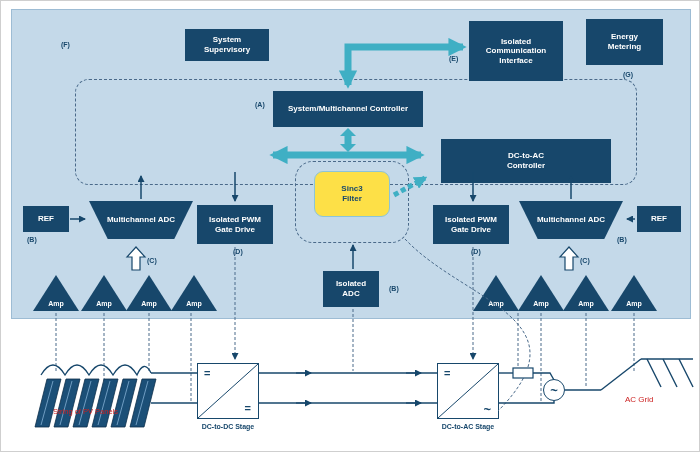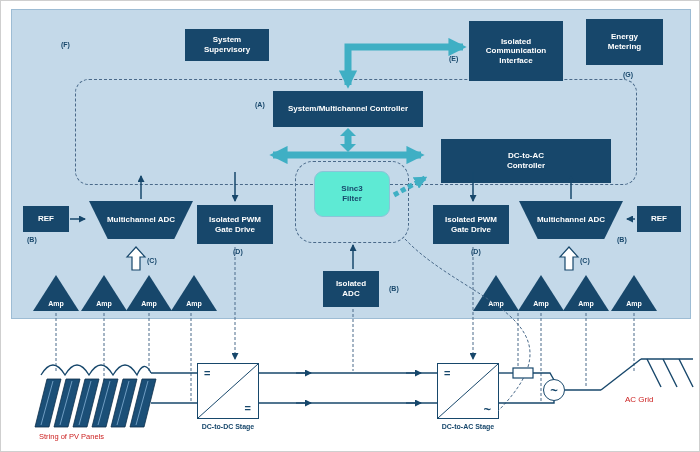--- a/index.html
+++ b/index.html
@@ -16,21 +16,21 @@
     position:absolute;border:1px dashed #4a6a8a;border-radius:14px;z-index:1;
   }
   .block{
     position:absolute;background:#17476b;color:#fff;display:flex;
     align-items:center;justify-content:center;text-align:center;
     font-weight:bold;font-size:8px;line-height:1.2;z-index:2;box-sizing:border-box;
   }
   .block .bt{display:block;}
   .trap{clip-path:polygon(0 0,100% 0,82% 100%,18% 100%);}
   .tri{clip-path:polygon(50% 0,100% 100%,0 100%);align-items:flex-end;font-size:7px;padding-bottom:3px;}
-  .sinc{background:#5eead4;color:#17476b;border-radius:9px;border:1px solid #8cc4d8;}
+  .sinc{background:#fde047;color:#17476b;border-radius:9px;border:1px solid #8cc4d8;}
   .lab{position:absolute;font-size:7px;font-weight:bold;color:#17476b;z-index:3;}
   .redlab{position:absolute;font-size:7.5px;font-weight:normal;color:#cc2222;z-index:6;}
   .stagelab{position:absolute;font-size:7px;font-weight:bold;color:#17476b;text-align:center;z-index:6;}
   .conv{
     position:absolute;width:62px;height:56px;background:#fff;border:1.5px solid #17476b;
     box-sizing:border-box;z-index:2;
   }
   .conv span{position:absolute;font-weight:bold;color:#17476b;font-size:11px;line-height:1;}
   #acsrc{
     position:absolute;left:542px;top:378px;width:22px;height:22px;border-radius:50%;
@@ -138,21 +138,21 @@
   <div class="conv" style="left:436px;top:362px;">
     <span style="left:6px;top:4px;">=</span>
     <span style="right:7px;bottom:2px;font-size:13px;">~</span>
   </div>
   <div id="acsrc">
     <span>~</span>
   </div>
 
   <div class="stagelab" style="left:186px;top:422px;width:82px;">DC-to-DC Stage</div>
   <div class="stagelab" style="left:426px;top:422px;width:82px;">DC-to-AC Stage</div>
-  <div class="redlab" style="left:38px;top:431px;">String of PV Panels</div>
+  <div class="redlab" style="left:38px;top:406px;padding-left:14px;">String of PV Panels</div>
   <div class="redlab" style="left:624px;top:394px;font-size:8px;">AC Grid</div>
 
   <svg id="overlay" width="700" height="452">
     <defs>
       <marker id="mNavy" markerUnits="userSpaceOnUse" markerWidth="7" markerHeight="7" refX="6" refY="3.5" orient="auto">
         <path d="M0,0 L7,3.5 L0,7 Z" fill="#17476b"></path>
       </marker>
       <marker id="mTeal" viewBox="0 0 4 4" markerWidth="2.6" markerHeight="2.6" refX="3.2" refY="2" orient="auto">
         <path d="M0,0 L4,2 L0,4 Z" fill="#3fafc4"></path>
       </marker>

